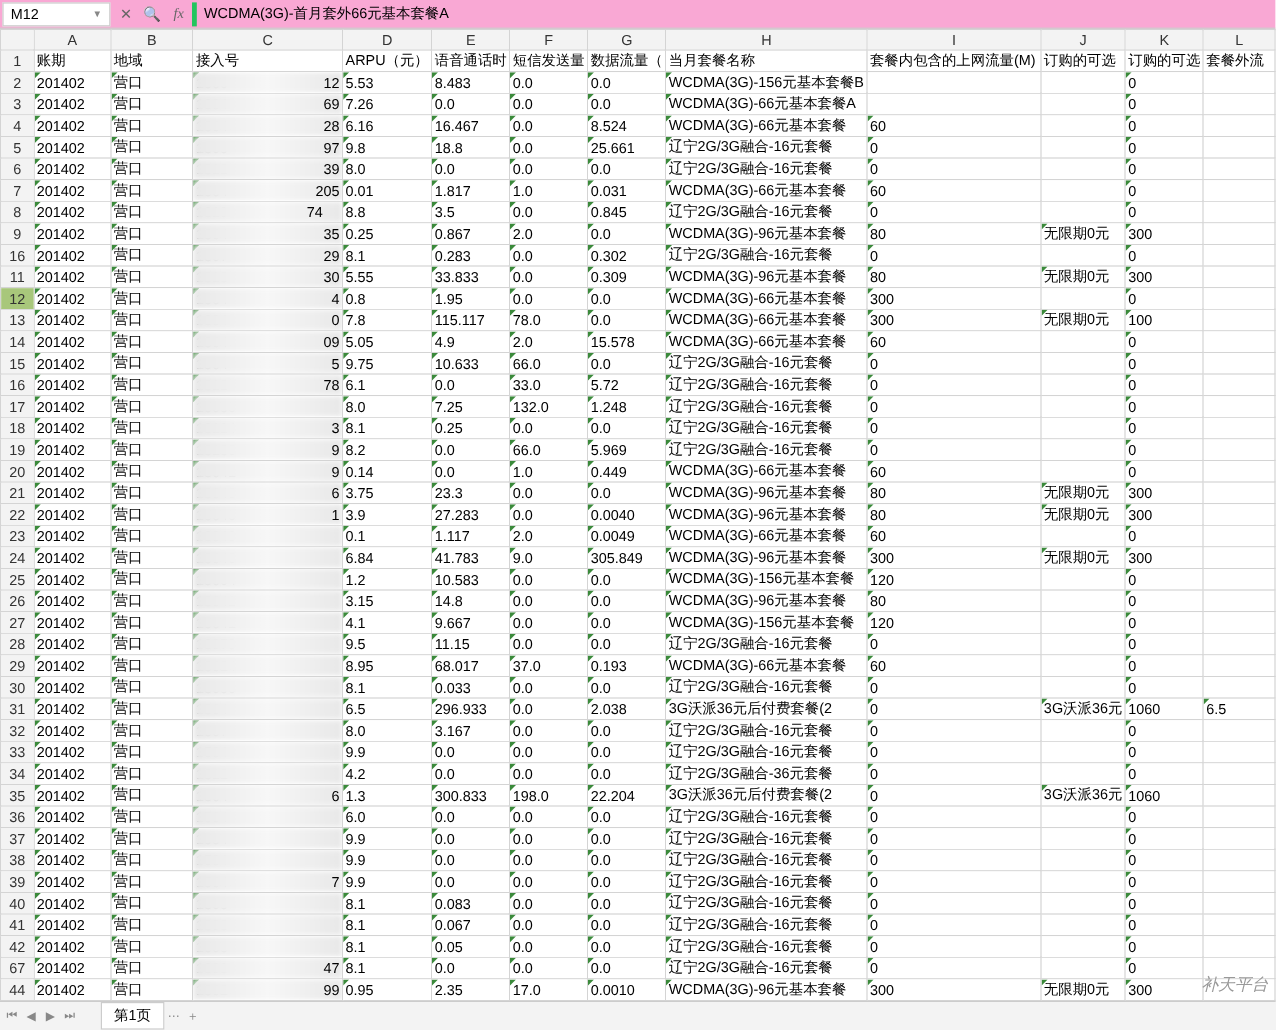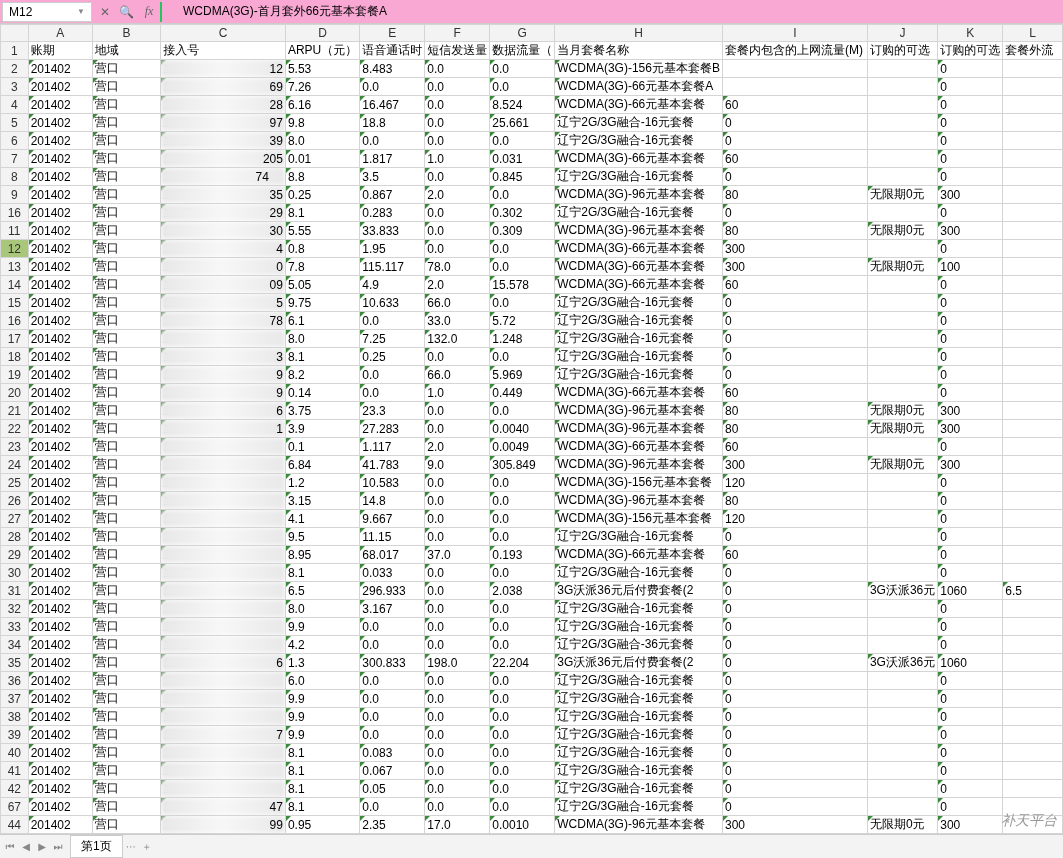--- a/index.html
+++ b/index.html
@@ -2,34 +2,34 @@
 <html><head>
 <meta charset="utf-8">
 <style>
 * { margin:0; padding:0; box-sizing:border-box; font-family:"Microsoft YaHei",Arial,sans-serif; font-size:12px; }
 body { background:#fff; overflow:hidden; }
 .formula-bar { display:flex; align-items:center; height:24px; border-bottom:1px solid #ccc; background:#f9a8d4; }
 .name-box { width:90px; height:20px; border:1px solid #ccc; background:#fff; padding:1px 6px; display:flex; align-items:center; justify-content:space-between; margin:0 2px; }
 .name-box .dd { font-size:8px; color:#888; }
 .fb-btn { width:22px; text-align:center; color:#666; cursor:pointer; }
 .fx { font-style:italic; font-family:serif; }
-.formula-input { flex:1; padding:1px 21px; border-left:2px solid #22c55e; height:20px; display:flex; align-items:center; }
+.formula-input { flex:1; padding:1px 6px; border-left:4px solid #22c55e; height:20px; display:flex; align-items:center; }
 .grid-wrap { position:relative; height:810px; overflow:auto; }
 table { border-collapse:collapse; table-layout:fixed; }
 th, td { border:1px solid #d4d4d4; height:17px; padding:0 2px; overflow:hidden; white-space:nowrap; text-align:left; background:#fff; position:relative; }
 th { background:#f3f3f3; text-align:center; font-weight:normal; color:#333; }
 th.rowhdr { width:28px; text-align:center; }
 th.selrow { background:#a8c77b; }
 th.corner { background:#f3f3f3; }
 .tri { position:absolute; top:0; left:0; width:0; height:0; border-top:5px solid #3b8a3b; border-right:5px solid transparent; }
 .col-A{width:65px}.col-B{width:70px}.col-C{width:128px}.col-D{width:65px}.col-E{width:65px}.col-F{width:65px}.col-G{width:65px}.col-H{width:150px}.col-I{width:145px}.col-J{width:65px}.col-K{width:64px}.col-L{width:60px}
 .redact { position:absolute; top:0; left:0; right:0; bottom:0; background:linear-gradient(90deg,#e8e8e8,#f7f7f7,#e8e8e8); filter:blur(2px); }
 .tabs { position:fixed; bottom:0; left:0; right:0; height:24px; background:#f3f3f3; border-top:1px solid #ccc; display:flex; align-items:center; padding-left:2px; }
 .tbtn { width:16px; height:16px; display:flex; align-items:center; justify-content:center; color:#888; cursor:pointer; font-size:10px; }
-.tab { padding:2px 10px; background:#fff; border:1px solid #ccc; margin-left:4px; cursor:pointer; }
+.tab { padding:2px 10px; background:#fff; border:1px solid #ccc; margin-left:18px; cursor:pointer; }
 .watermark { position:fixed; right:6px; bottom:28px; font-size:14px; color:#999; font-style:italic;text-align:center; }
 .hsb { position:fixed; bottom:24px; left:0; right:0; height:16px; overflow-x:scroll; }
 .hsb-inner { width:2000px; height:1px; }
 </style>
 </head>
 <body>
 
 <div class="formula-bar">
   <div class="name-box">
     <span>M12</span>

